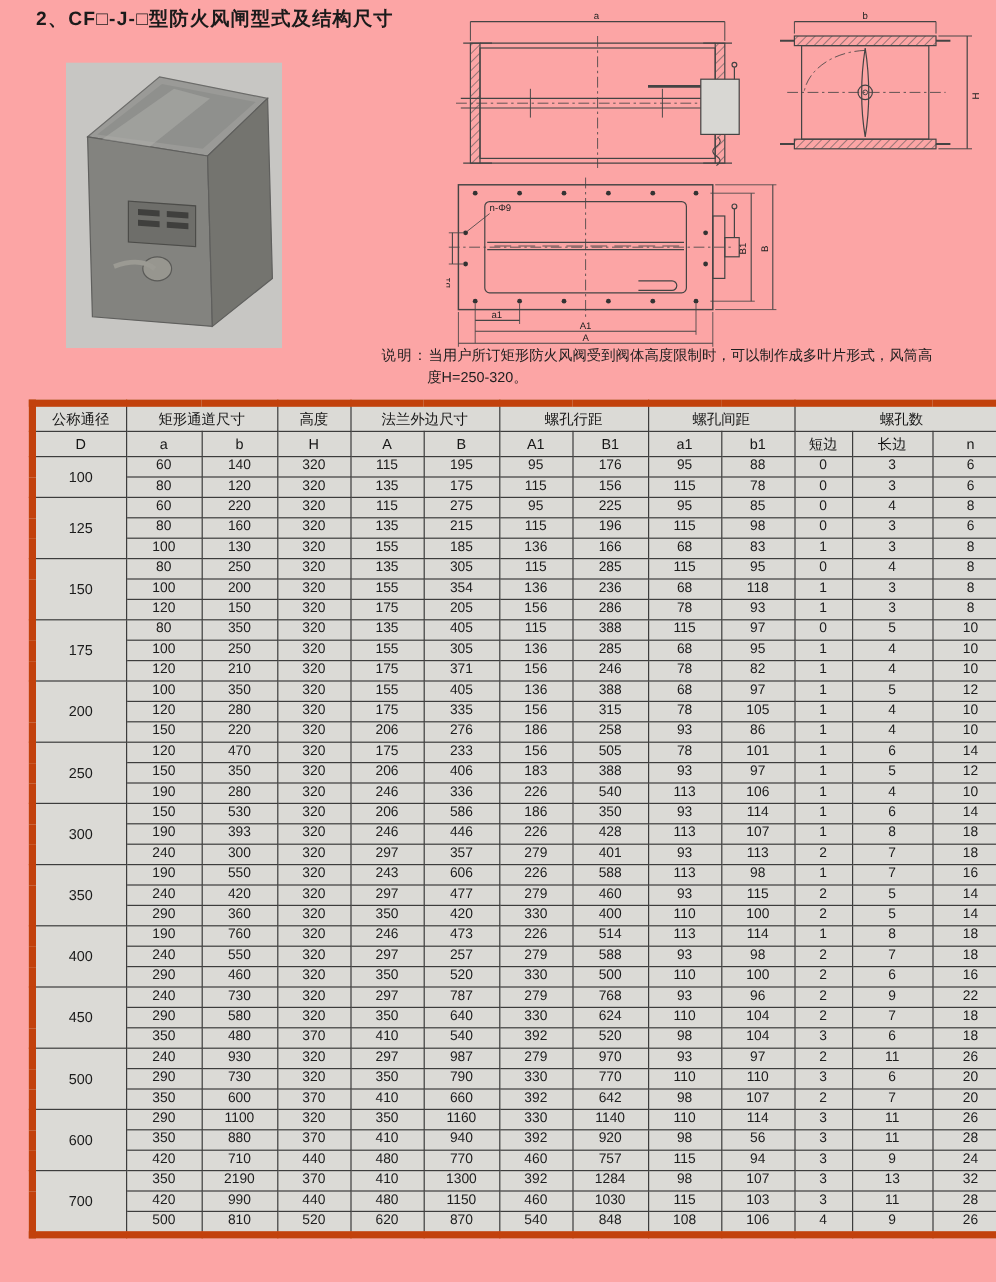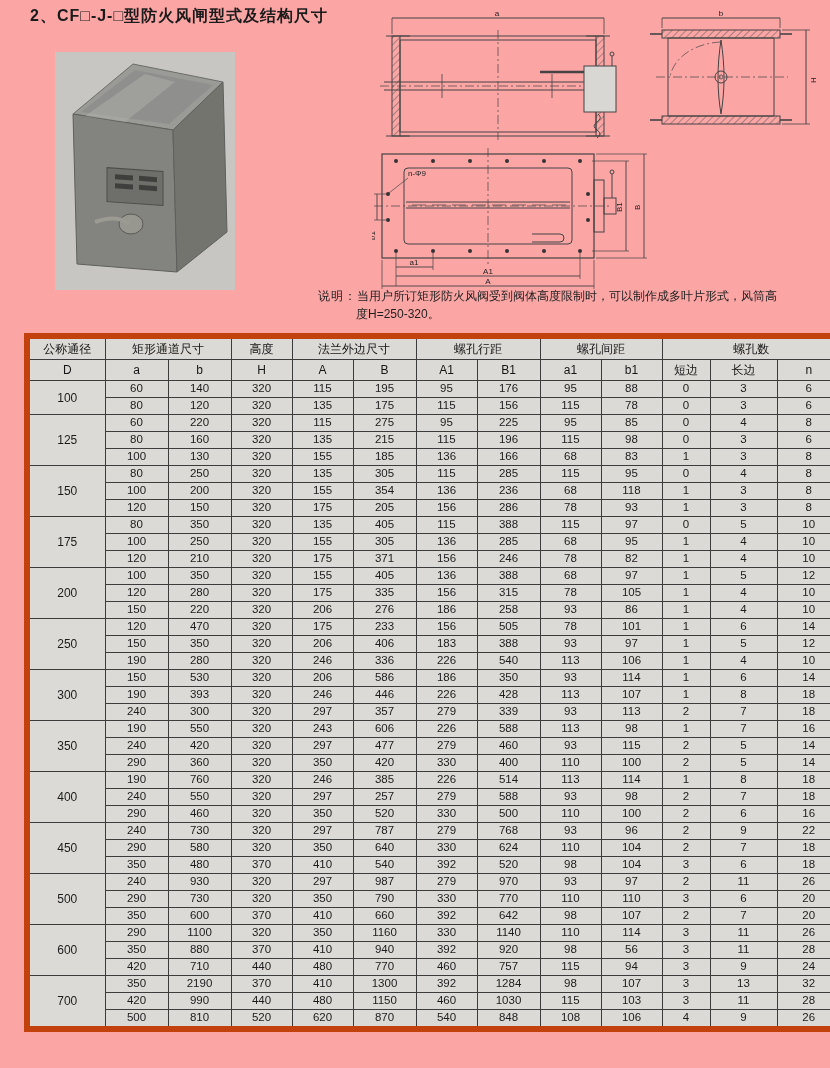--- a/index.html
+++ b/index.html
@@ -522,21 +522,21 @@
           <td>8</td>
           <td>18</td>
         </tr>
         <tr>
           <td>240</td>
           <td>300</td>
           <td>320</td>
           <td>297</td>
           <td>357</td>
           <td>279</td>
-          <td>339</td>
+          <td>401</td>
           <td>93</td>
           <td>113</td>
           <td>2</td>
           <td>7</td>
           <td>18</td>
         </tr>
         <tr class="gtop">
           <td rowspan="3" class="dcol">350</td>
           <td>190</td>
           <td>550</td>
@@ -578,21 +578,21 @@
           <td>2</td>
           <td>5</td>
           <td>14</td>
         </tr>
         <tr class="gtop">
           <td rowspan="3" class="dcol">400</td>
           <td>190</td>
           <td>760</td>
           <td>320</td>
           <td>246</td>
-          <td>385</td>
+          <td>473</td>
           <td>226</td>
           <td>514</td>
           <td>113</td>
           <td>114</td>
           <td>1</td>
           <td>8</td>
           <td>18</td>
         </tr>
         <tr>
           <td>240</td>

